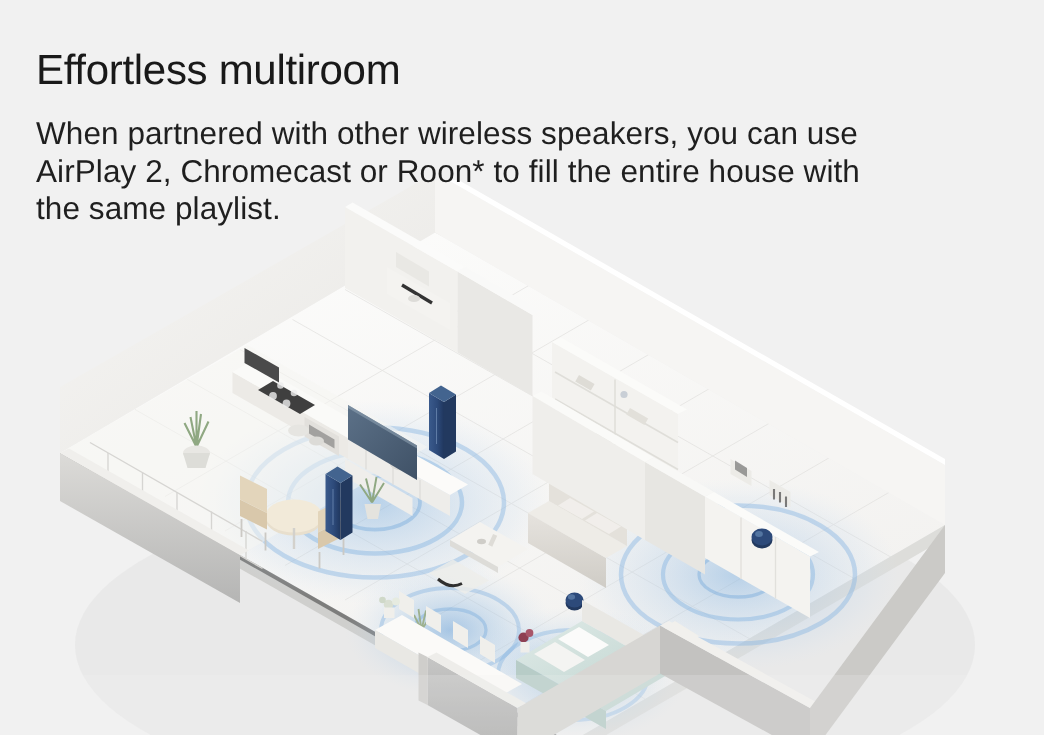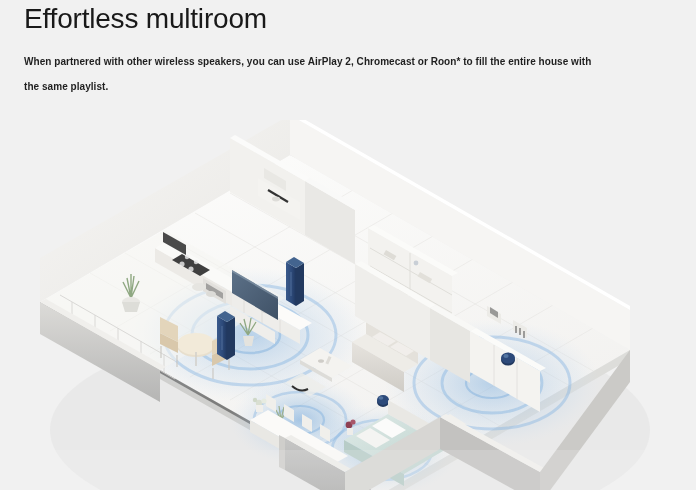--- a/index.html
+++ b/index.html
@@ -20,38 +20,38 @@
     width: 696px;
     height: 490px;
     background: #f1f1f1;
     overflow: hidden;
   }
 
   
   .text-block {
     position: absolute;
     left: 24px;
-    top: 2px;
+    top: 30px;
     width: 620px;
     z-index: 6;
   }
   .headline {
     margin: 0;
     font-size: 28px;
     line-height: 34px;
     font-weight: 400;
     letter-spacing: -0.2px;
     color: #191919;
     white-space: nowrap;
   }
   .subcopy {
     margin: 13px 0 0 0;
-    font-size: 10px;
+    font-size: 21px;
     line-height: 25px;
-    font-weight: 700;
+    font-weight: 400;
     color: #1f1f1f;
     letter-spacing: 0.05px;
     max-width: 580px;
   }
 
   
   .illustration {
     position: absolute;
     left: 0;
     top: 120px;

